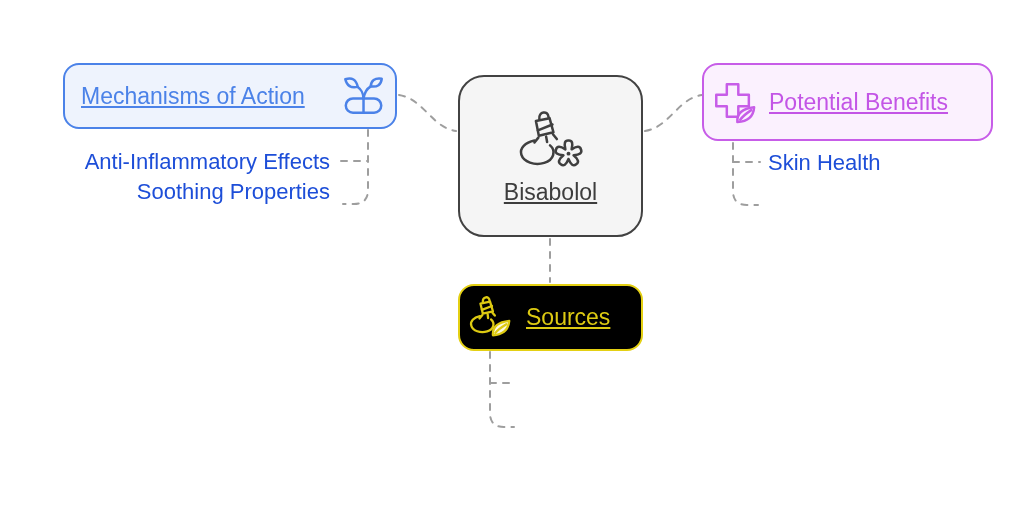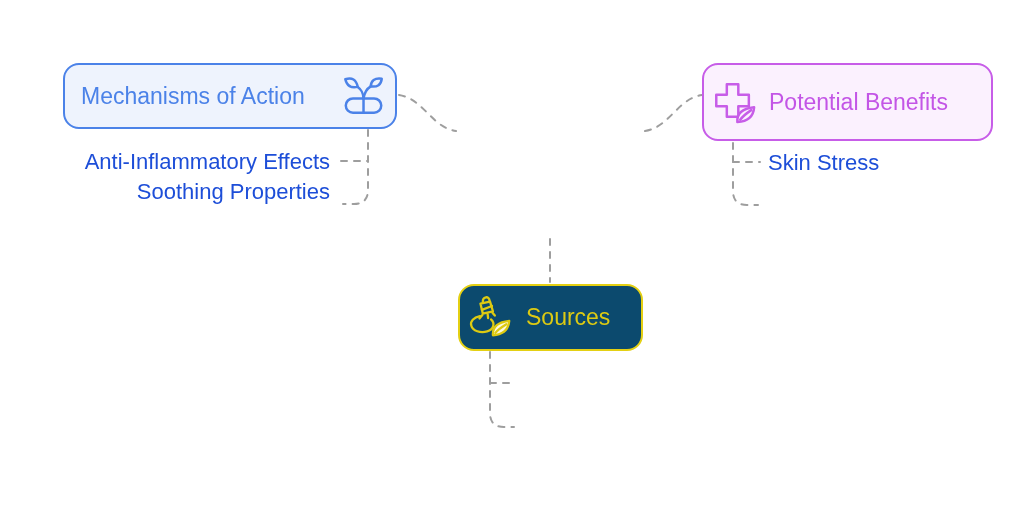--- a/index.html
+++ b/index.html
@@ -34,33 +34,33 @@
     padding: 0 8px 0 16px;
   }
   .branch-purple {
     left: 702px; top: 63px; width: 291px; height: 78px;
     background: #fbf1fe; border-color: #c75de8; color: #c355e6;
     gap: 12px;
     padding: 0 0 0 7px;
   }
   .branch-yellow {
     left: 458px; top: 284px; width: 185px; height: 67px;
-    background: #0c4a6e; border-color: #e4d013; color: #ddca12;
+    background: #000000; border-color: #e4d013; color: #ddca12;
     gap: 11px;
     padding: 0 0 0 7px;
   }
   .node-center {
     left: 458px; top: 75px; width: 185px; height: 162px;
     background: #f5f5f5; border: 2px solid #424242; border-radius: 26px;
     flex-direction: column; justify-content: center;
     color: #3d3d3d; font-size: 23px;
   }
   .node-center .center-label { margin-top: 3px; }
   .icon { display: inline-flex; align-items: center; justify-content: center; }
-  .branch-label, .center-label { white-space: nowrap; }
+  .branch-label, .center-label { white-space: nowrap; text-decoration: underline; }
   .child {
     position: absolute;
     font-size: 22px;
     line-height: 27px;
     color: #1d4ed8;
     white-space: nowrap;
   }
   .child-left   { right: 694px; }
   .child-right  { left: 768px; }
   .child-bottom { left: 526px; }
@@ -89,20 +89,34 @@
         <rect x="5" y="26.5" width="37" height="15" rx="7.5"></rect>
         <line x1="23.5" y1="26.5" x2="23.5" y2="41.5"></line>
         <path d="M23.5 26.5 C23 20 21.5 17.5 17.5 14.5"></path>
         <path d="M17.5 14.5 Q7 17 4.5 6.5 Q15 3 17.5 14.5 Z"></path>
         <path d="M23.5 26.5 C24.5 20 27 16.5 31 14"></path>
         <path d="M31 14 Q31.5 4.5 42.5 6 Q41.5 15.5 31 14 Z"></path>
       </svg>
     </span>
   </div>
 
+  <div class="node node-center">
+    <span class="icon">
+      <svg width="74" height="70" viewBox="0 0 76 72" fill="none" stroke="#3f3f3f" stroke-width="2.6" stroke-linecap="round" stroke-linejoin="round">
+        <path d="M26 13.5 C25 5.5 35 4 35.5 11.5"></path>
+        <path d="M22.5 15.5 L36.5 12.5 L40.5 27 L25.5 30.5 Z"></path>
+        <line x1="24.5" y1="25" x2="39.5" y2="19"></line>
+        <path d="M25 32.5 L21 37.5 M33 31.5 L34 37 M40 29 L44 34"></path>
+        <path d="M21 35.5 C11.5 37.5 5.5 43.5 7.5 50 C9.8 57.5 21 61.5 31 58.5 C41 55.5 43.5 46 37 40.5"></path>
+        <path d="M52.77 44.55 Q50.37 35.1 56 35.5 Q61.63 35.1 59.23 44.55 Q67.49 39.35 68.84 44.83 Q70.97 50.05 61.23 50.7 Q68.72 56.95 63.94 59.92 Q59.63 63.55 56 54.5 Q52.37 63.55 48.06 59.92 Q43.28 56.95 50.77 50.7 Q41.03 50.05 43.16 44.83 Q44.51 39.35 52.77 44.55 Z" fill="#f5f5f5"></path>
+        <circle cx="56" cy="49" r="2" fill="#3f3f3f" stroke="none"></circle>
+      </svg>
+    </span>
+    <span class="center-label">Bisabolol</span>
+  </div>
 
   <div class="node branch branch-purple">
     <span class="icon">
       <svg width="46" height="46" viewBox="0 0 48 48" fill="none" stroke="#c75de8" stroke-width="2.6" stroke-linecap="round" stroke-linejoin="round">
         <path d="M16.5 5.5 H28.5 V16.5 H39.5 V28.5 H28.5 V39.5 H16.5 V28.5 H5.5 V16.5 H16.5 Z"></path>
         <path d="M27.5 45 Q26.5 31.5 45 29.5 Q44 44 27.5 45 Z" fill="#fbf1fe"></path>
         <path d="M30.5 42.5 C33.5 38.5 37.5 35.5 42 32.5"></path>
       </svg>
     </span>
     <span class="branch-label">Potential Benefits</span>
@@ -119,16 +133,16 @@
         <path d="M27 44 Q26 31 44 29 Q43 43 27 44 Z" fill="#fcf9e2"></path>
         <path d="M29.5 41.5 C32.5 38 36 35.5 41 32.5"></path>
       </svg>
     </span>
     <span class="branch-label">Sources</span>
   </div>
 
   <div class="child child-left" style="top:148px">Anti-Inflammatory Effects</div>
   <div class="child child-left" style="top:178px">Soothing Properties</div>
 
-  <div class="child child-right" style="top:149px">Skin Stress</div>
+  <div class="child child-right" style="top:149px">Skin Health</div>
 
 
 </div>
 
 </body></html>

